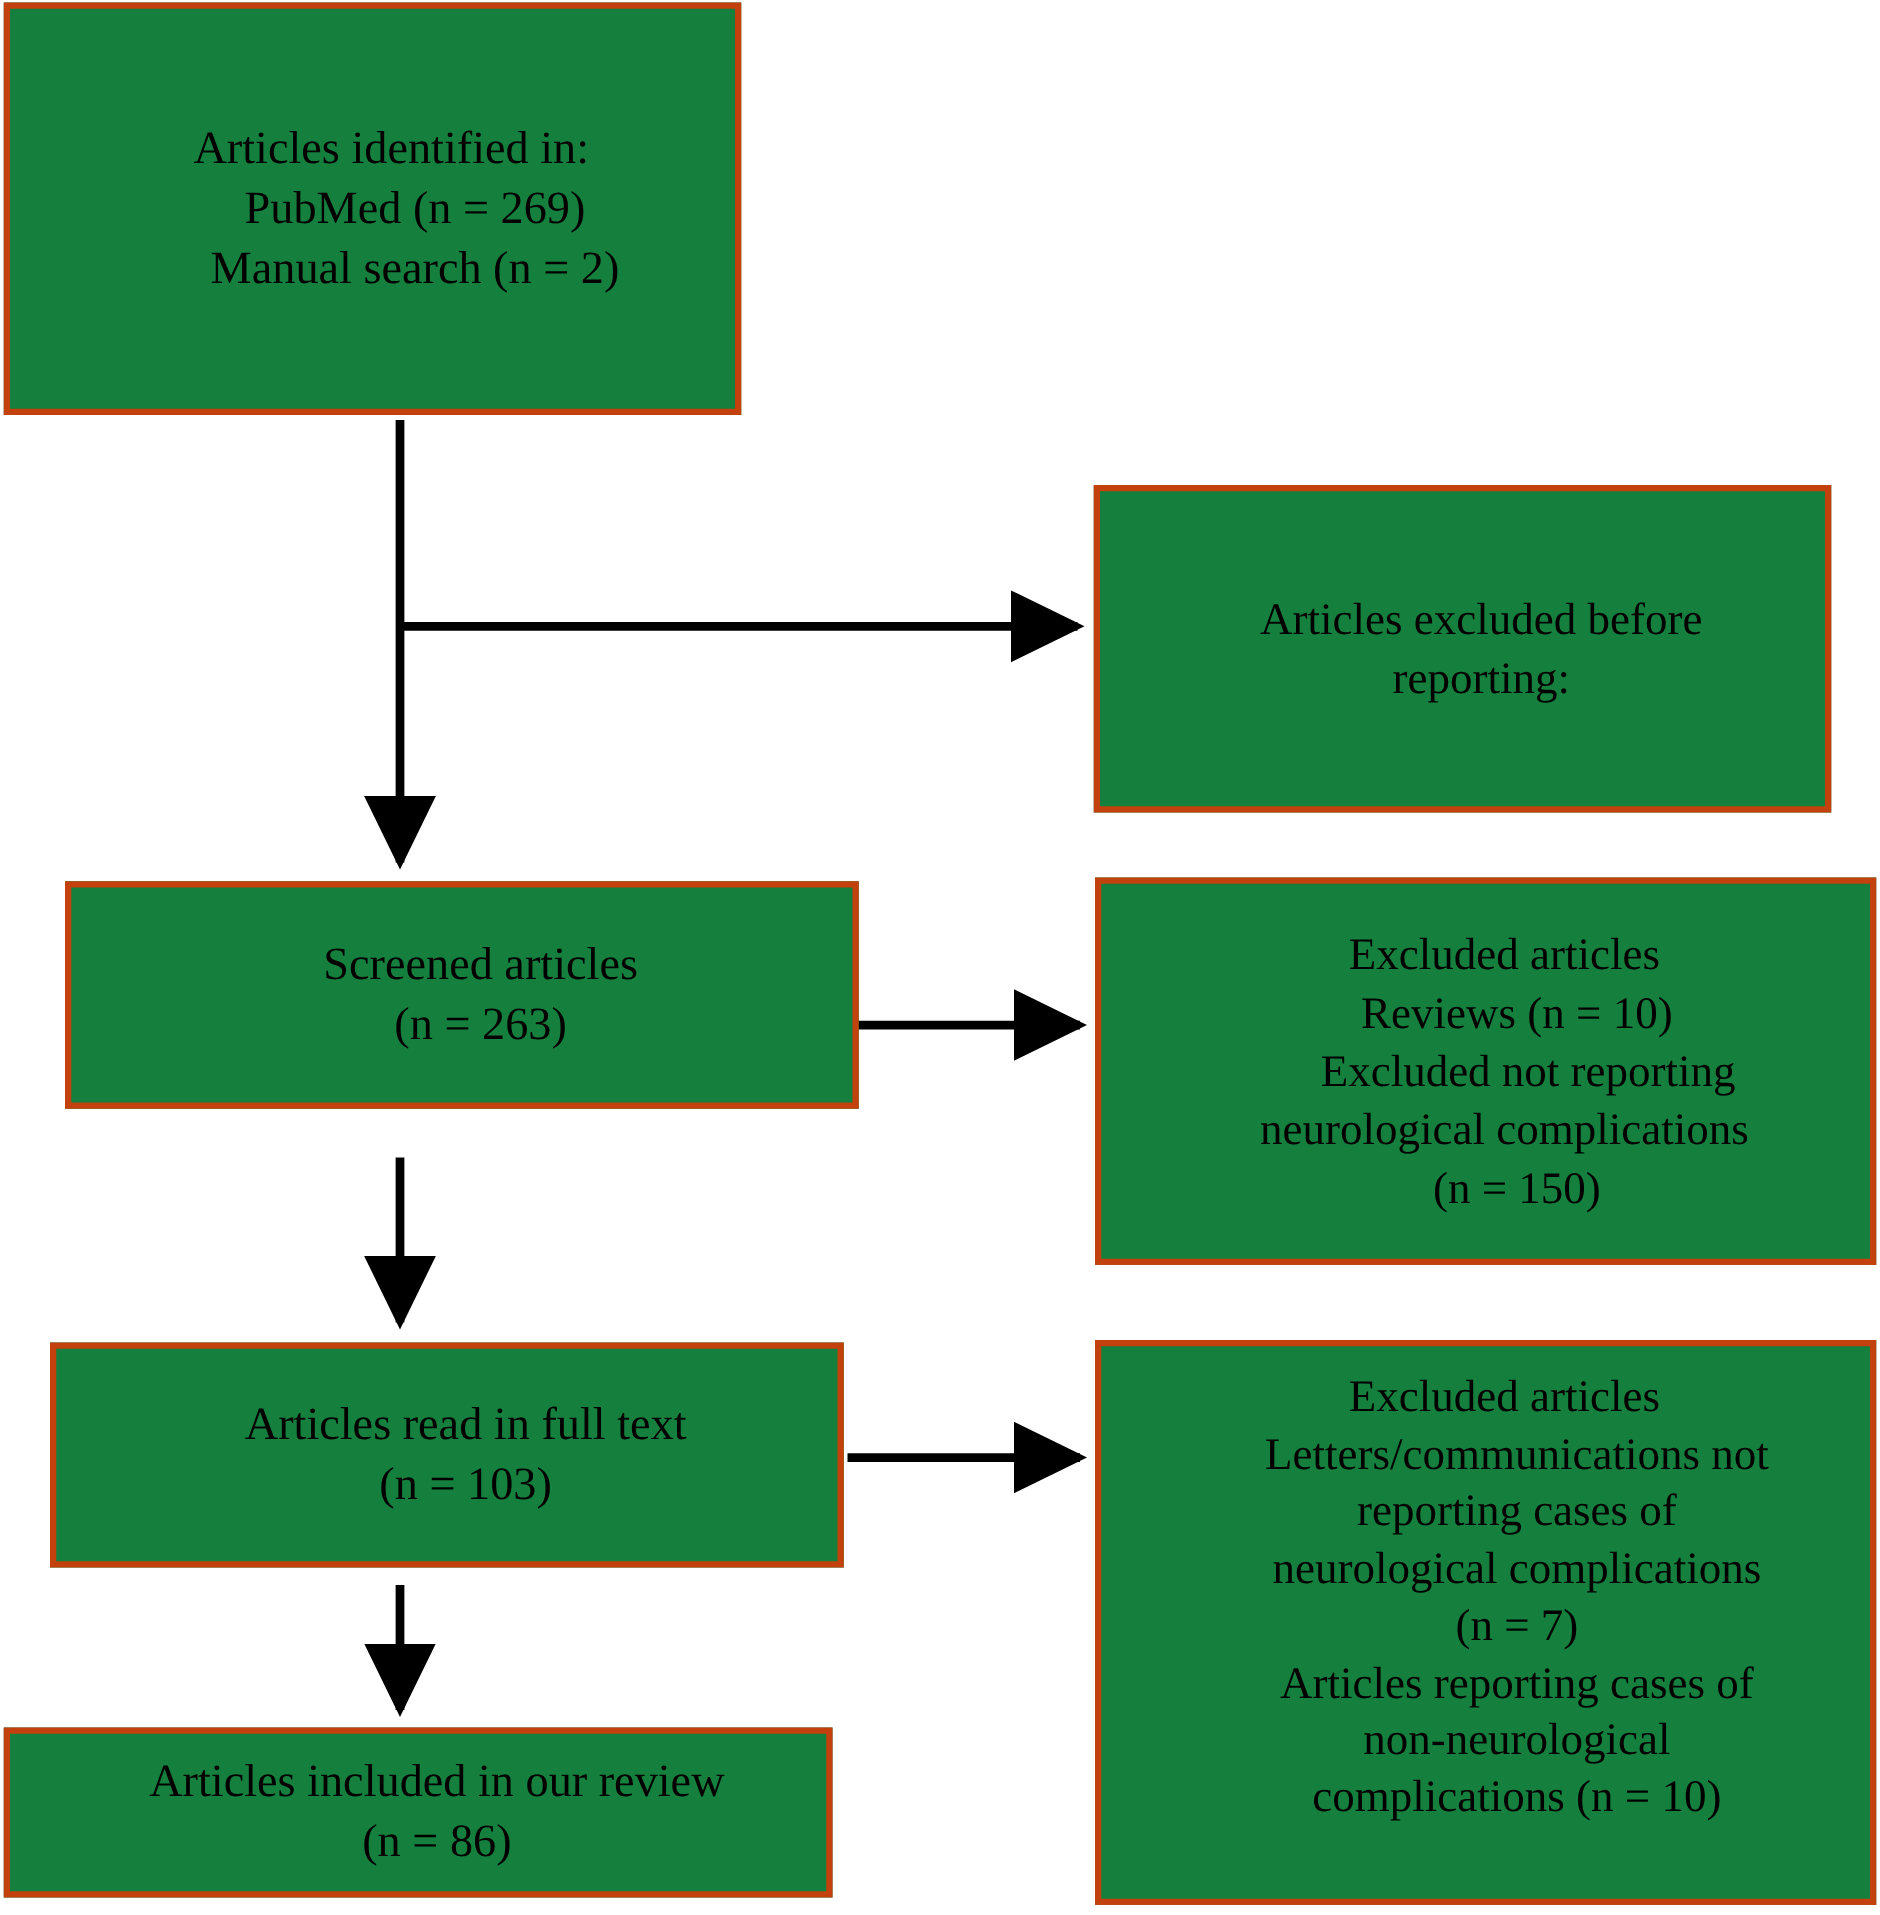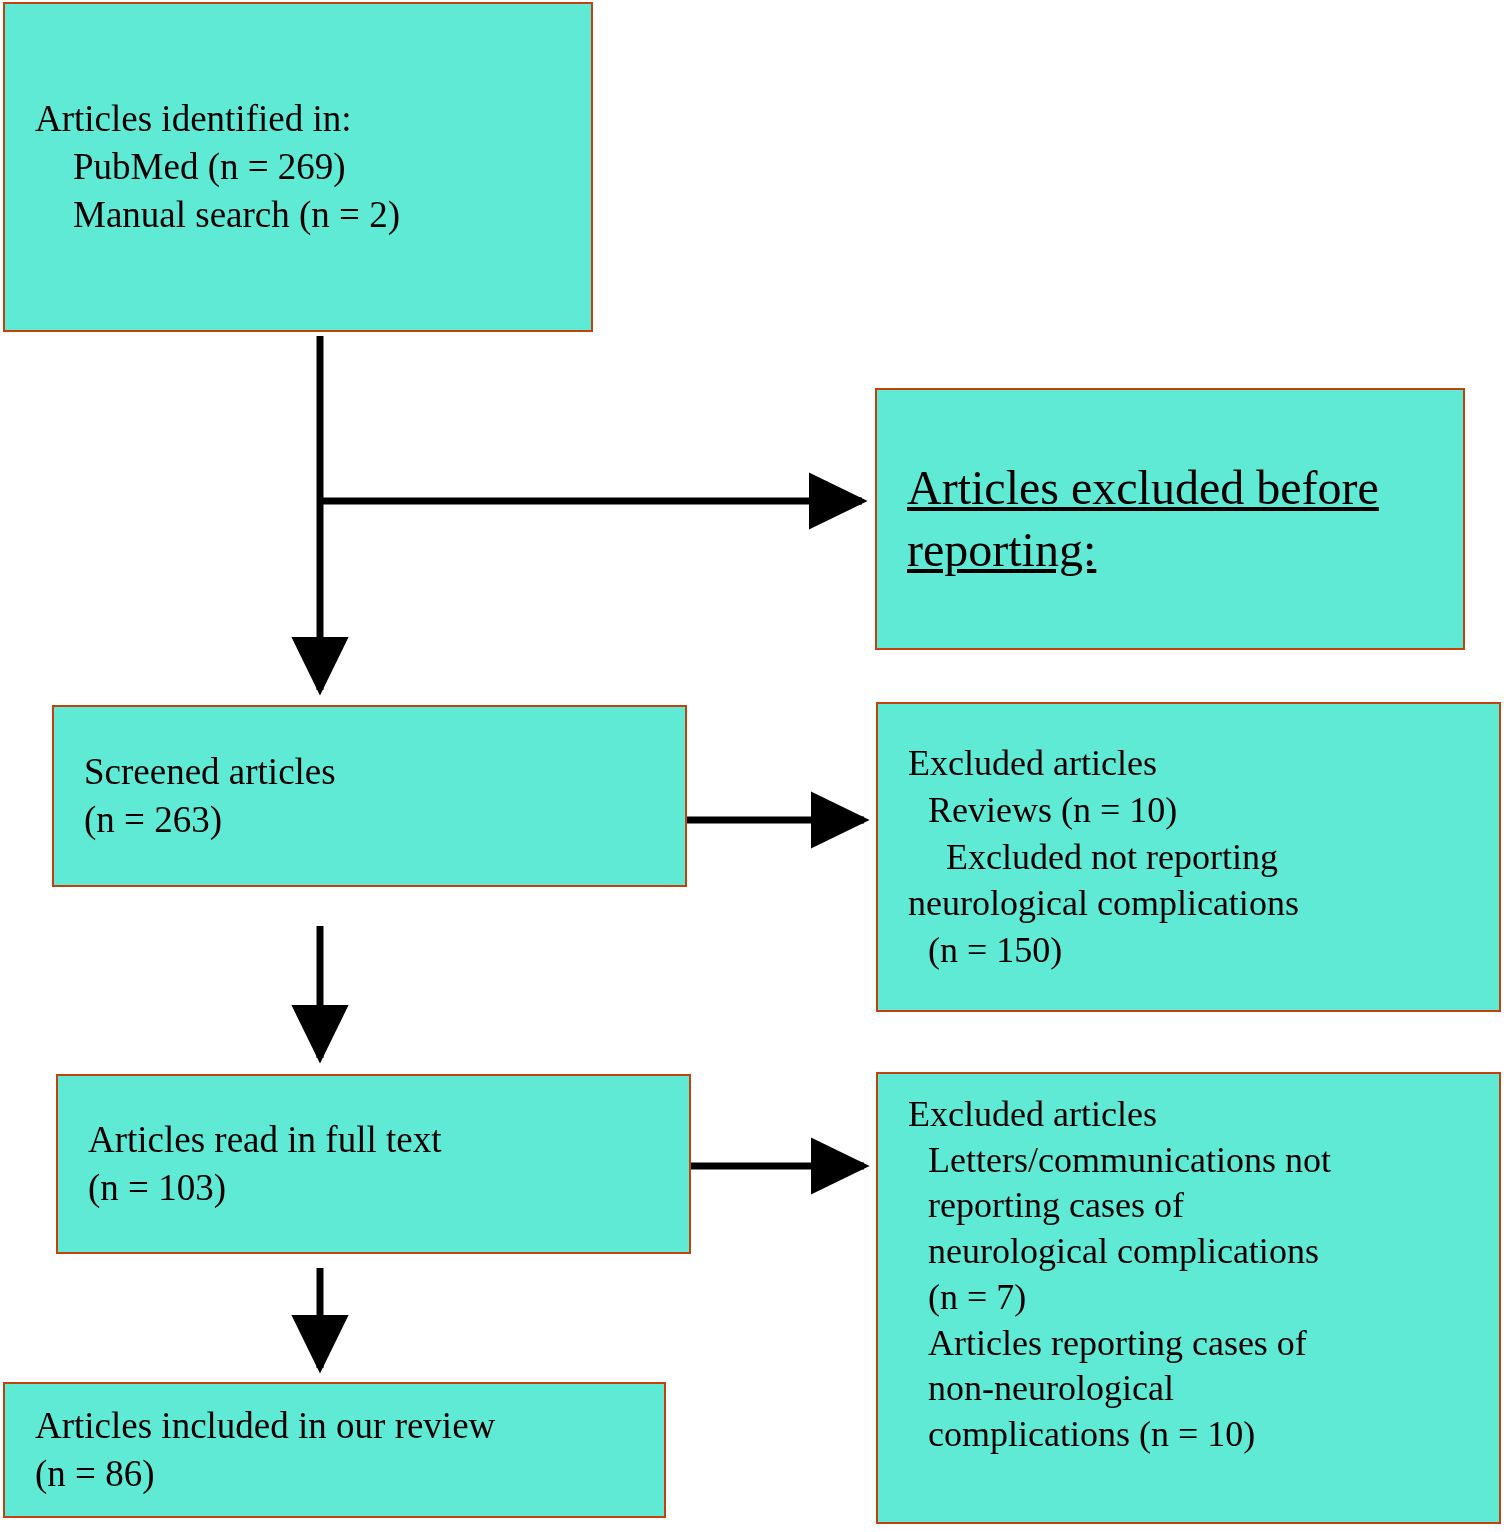--- a/index.html
+++ b/index.html
@@ -20,25 +20,26 @@
   .flow-svg {
     position: absolute;
     top: 0;
     left: 0;
     width: 1504px;
     height: 1532px;
   }
   .flow-box {
     position: absolute;
     box-sizing: border-box;
-    border: 2px solid #c2410c;
-    background: #5eead4;
+    border: 5px solid #c2410c;
+    background: #15803d;
     display: flex;
     flex-direction: column;
     justify-content: center;
+    text-align: center;
   }
   .flow-box.top-aligned {
     justify-content: flex-start;
   }
   .box-text {
     font-family: "Liberation Serif", "DejaVu Serif", serif;
     font-size: 37px;
     line-height: 1.30;
     color: #000000;
     white-space: pre;
@@ -46,25 +47,25 @@
   }
   .box-text .indent1 { padding-left: 38px; display: block; }
   .box-text .indent-half { padding-left: 20px; display: block; }
   .box-text .line { display: block; }
 
   
   #box-identified   { left: 3px;   top: 2px;    width: 590px;  height: 330px; }
   #box-excluded-pre { left: 875px; top: 388px;  width: 590px;  height: 262px; }
   #box-screened     { left: 40px;  top: 705px;  width: 635px;  height: 182px; margin-left: 12px; }
   #box-excluded-screen { left: 876px; top: 702px; width: 625px; height: 310px; }
-  #box-fulltext     { left: 56px;  top: 1074px; width: 635px;  height: 180px; }
+  #box-fulltext     { left: 40px;  top: 1074px; width: 635px;  height: 180px; }
   #box-excluded-full{ left: 876px; top: 1072px; width: 625px;  height: 452px; }
   #box-included     { left: 3px;   top: 1382px; width: 663px;  height: 136px; }
 
-  #box-excluded-pre .box-text { font-size: 48px; text-decoration: underline; }
+  #box-excluded-pre .box-text { font-size: 36px; }
   #box-excluded-screen .box-text { font-size: 36px; }
   #box-excluded-full .box-text { font-size: 36px; line-height: 1.27; }
   #box-excluded-full { padding-top: 18px; }
 </style>
 </head>
 <body>
 
 <div id="diagram-root">
 
   <svg class="flow-svg" viewBox="0 0 1504 1532" aria-hidden="true">

